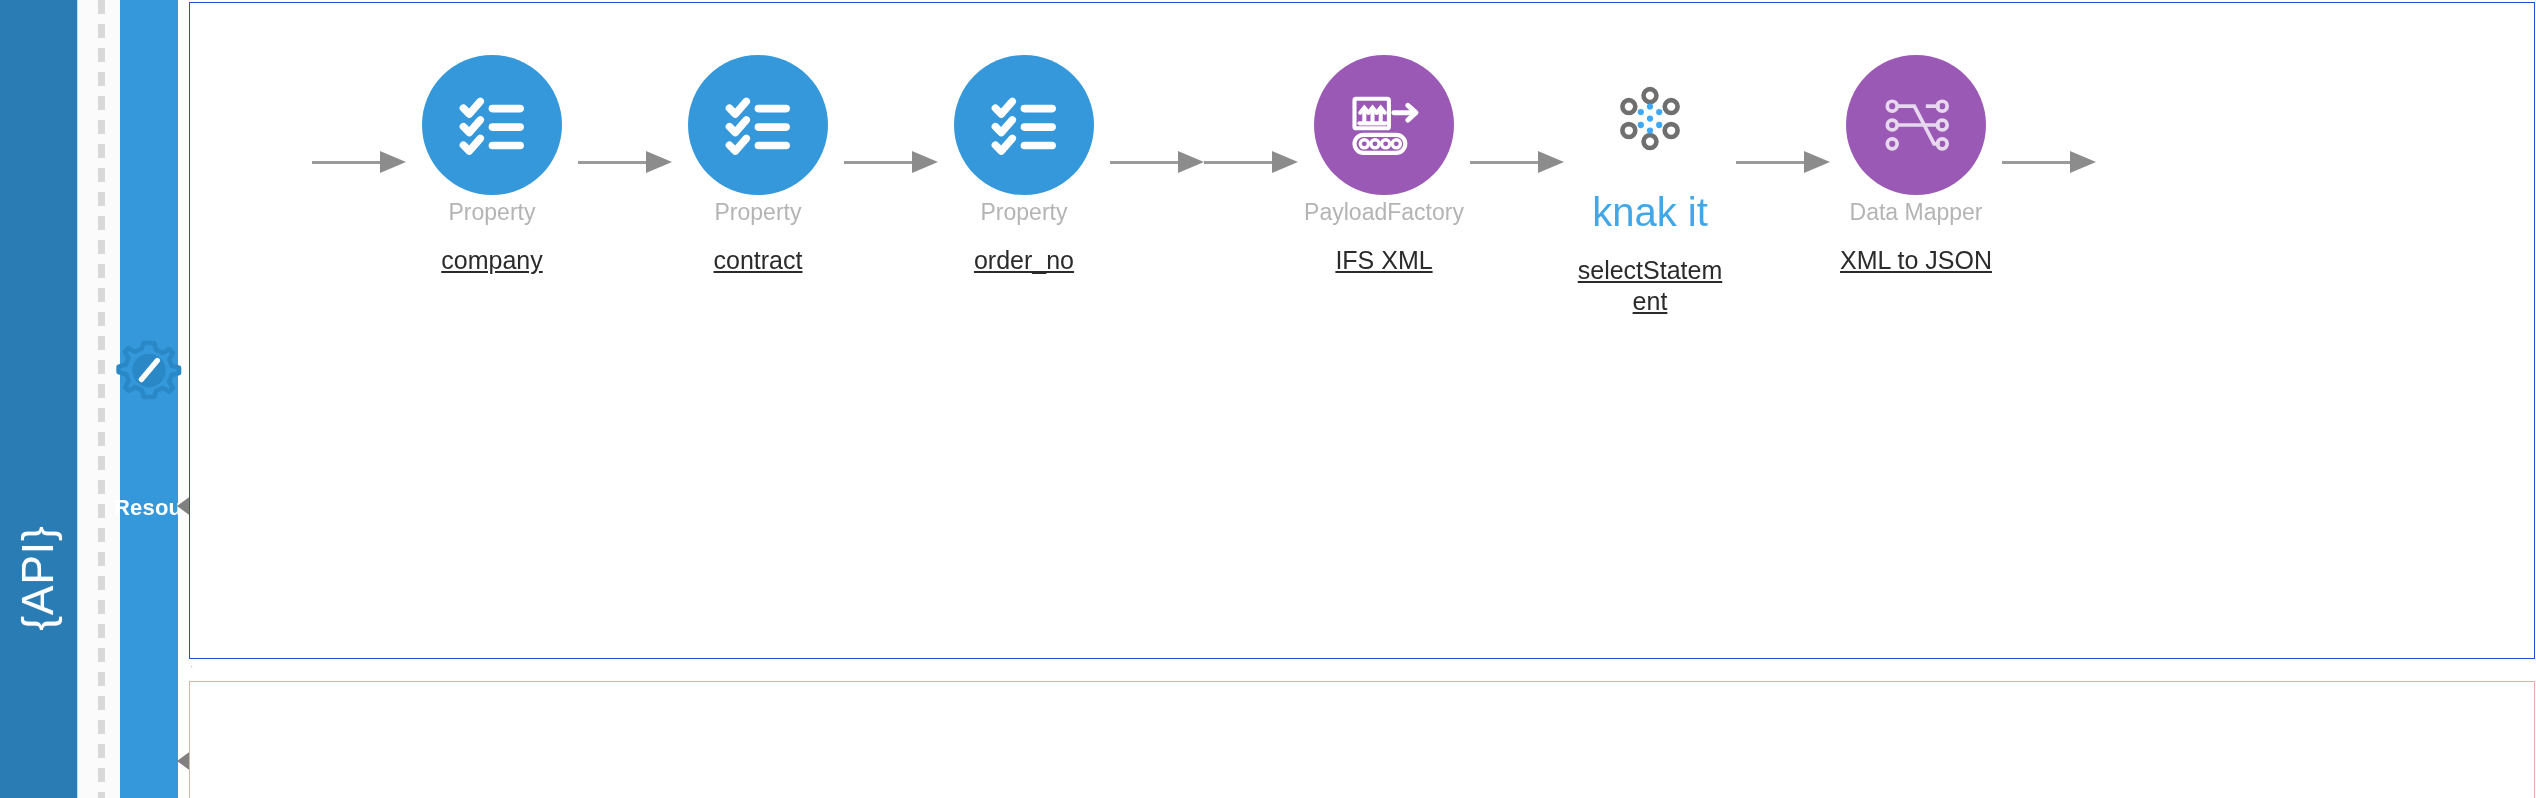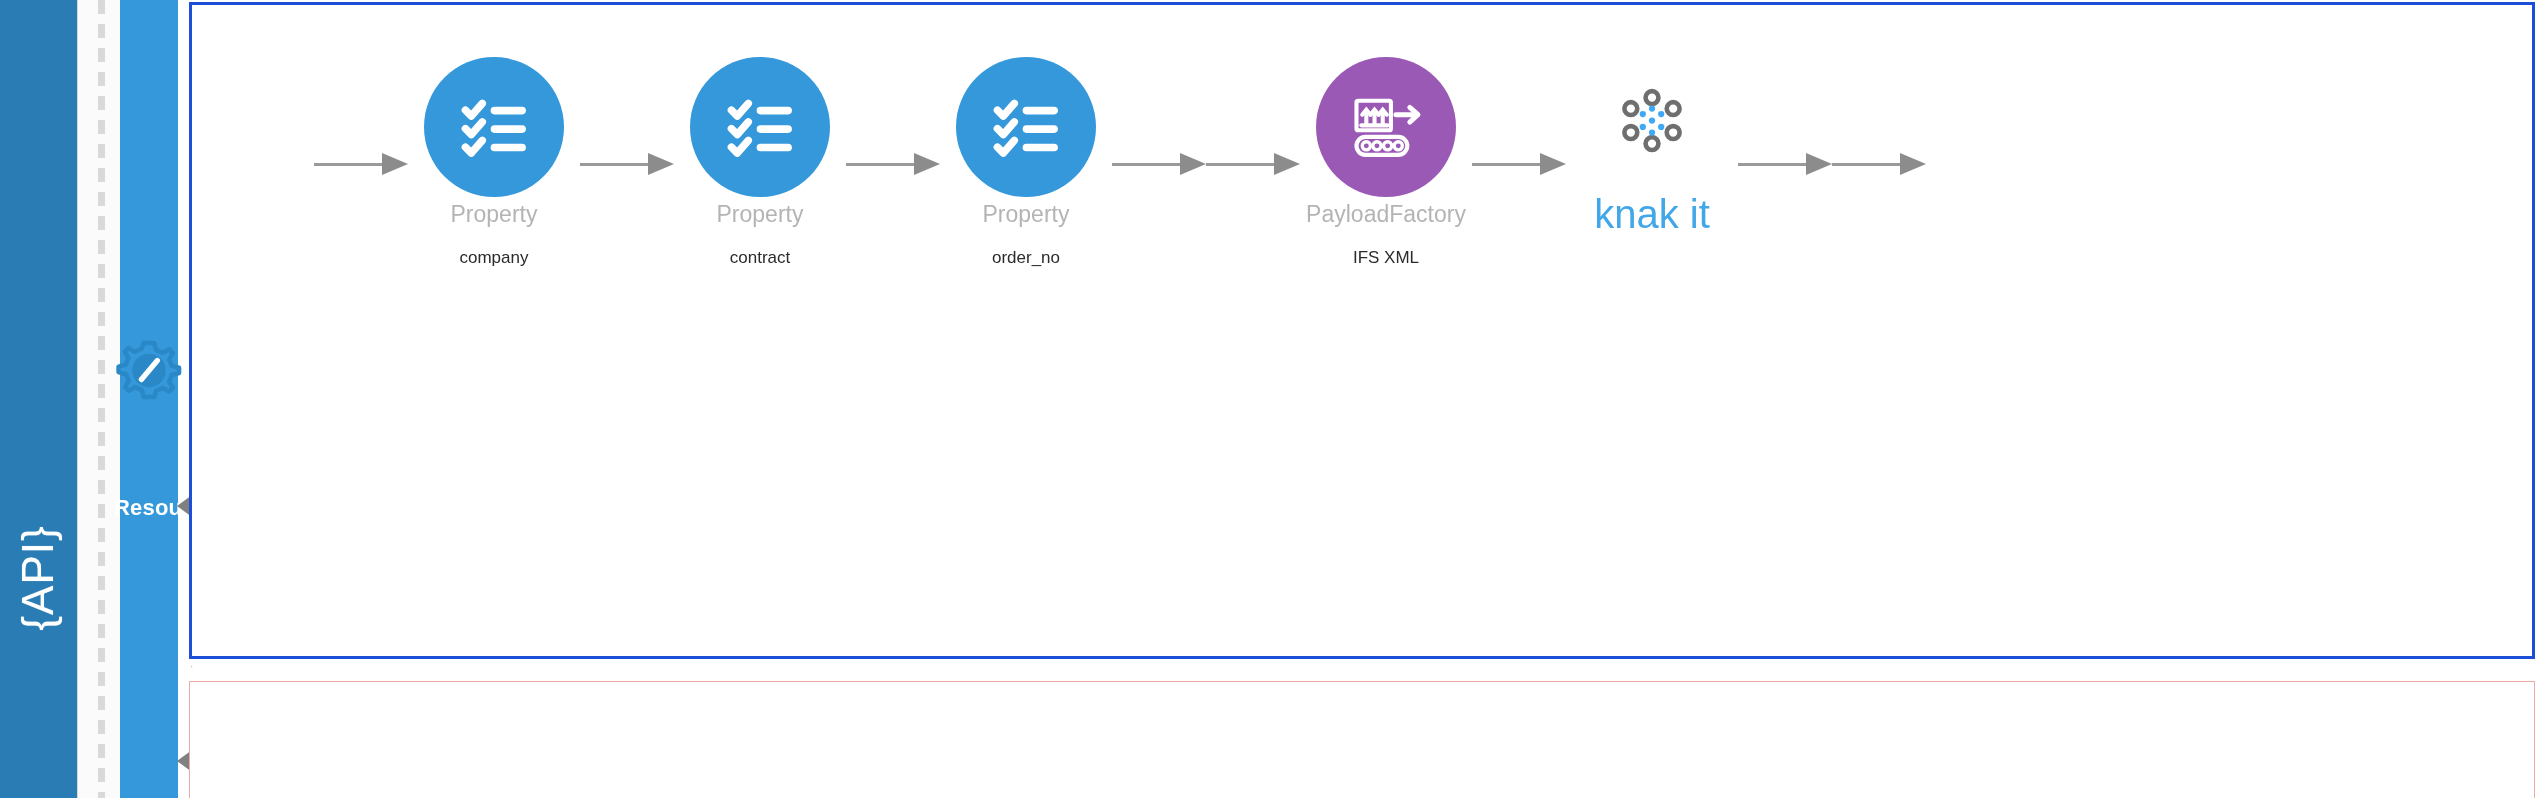--- a/index.html
+++ b/index.html
@@ -85,21 +85,21 @@
   }
   .tri-a{ left:177px; top:495px; }
   .tri-b{ left:177px; top:750px; }
 
   
   .canvas-top{
     position:absolute;
     left:189px; top:2px;
     width:2346px; height:657px;
     background:#ffffff;
-    border:3px solid #1d4ed8;
+    border:1px solid #1d4ed8;
   }
 
   
   .canvas-bottom{
     position:absolute;
     left:189px; top:681px;
     width:2346px; height:117px;
     background:#ffffff;
     border:1px solid #f0a9a9;
     border-bottom:none;
@@ -169,27 +169,28 @@
     white-space:nowrap;
     line-height:1.15;
   }
   .node .type.brand{
     color:#42a7e8;
     font-size:40px;
     margin-top:-6px;
   }
   .node .name{
     margin-top:20px;
-    font-size:17px;
+    font-size:25px;
     color:#2b2b2b;
     text-align:center;
     line-height:1.25;
     width:162px;
     word-break:break-word;
     font-family:"Liberation Sans", sans-serif;
+    text-decoration:underline;
   }
   .node .name.narrow{ width:152px; }
 </style>
 </head>
 <body>
 
 <div class="screen">
 
   <div class="rail">
     <div class="rail-api">{API}</div>
@@ -352,27 +353,49 @@
               <circle cx="40" cy="36" r="3.4"></circle>
               <circle cx="60" cy="36" r="3.4"></circle>
               <circle cx="40" cy="50" r="3.4"></circle>
               <circle cx="60" cy="50" r="3.4"></circle>
               <circle cx="50" cy="56" r="3.4"></circle>
               <circle cx="50" cy="43" r="3.4"></circle>
             </g>
           </svg>
         </div>
         <div class="type brand">knak it</div>
-      </div>
-
-      <div class="arrow connector">
-        <div class="shaft"></div>
-        <div class="head"></div>
-      </div>
-
+        <div class="name narrow">selectStatement</div>
+      </div>
+
+      <div class="arrow connector">
+        <div class="shaft"></div>
+        <div class="head"></div>
+      </div>
+
+      <div class="node">
+        <div class="badge purple">
+          <svg viewBox="0 0 100 100" width="82" height="82" aria-hidden="true">
+            <g fill="none" stroke="#e8d8ef" stroke-width="4.5">
+              <path d="M27 27 H48 L72 73 H79"></path>
+              <path d="M27 50 H79"></path>
+              <path d="M79 27 H62"></path>
+            </g>
+            <g fill="none" stroke="#e8d8ef" stroke-width="4.5">
+              <circle cx="21" cy="27" r="6"></circle>
+              <circle cx="21" cy="50" r="6"></circle>
+              <circle cx="21" cy="73" r="6"></circle>
+              <circle cx="82" cy="27" r="6"></circle>
+              <circle cx="82" cy="50" r="6"></circle>
+              <circle cx="82" cy="73" r="6"></circle>
+            </g>
+          </svg>
+        </div>
+        <div class="type">Data Mapper</div>
+        <div class="name">XML to JSON</div>
+      </div>
 
       <div class="arrow connector">
         <div class="shaft"></div>
         <div class="head"></div>
       </div>
 
 
     </div>
   </div>
 

